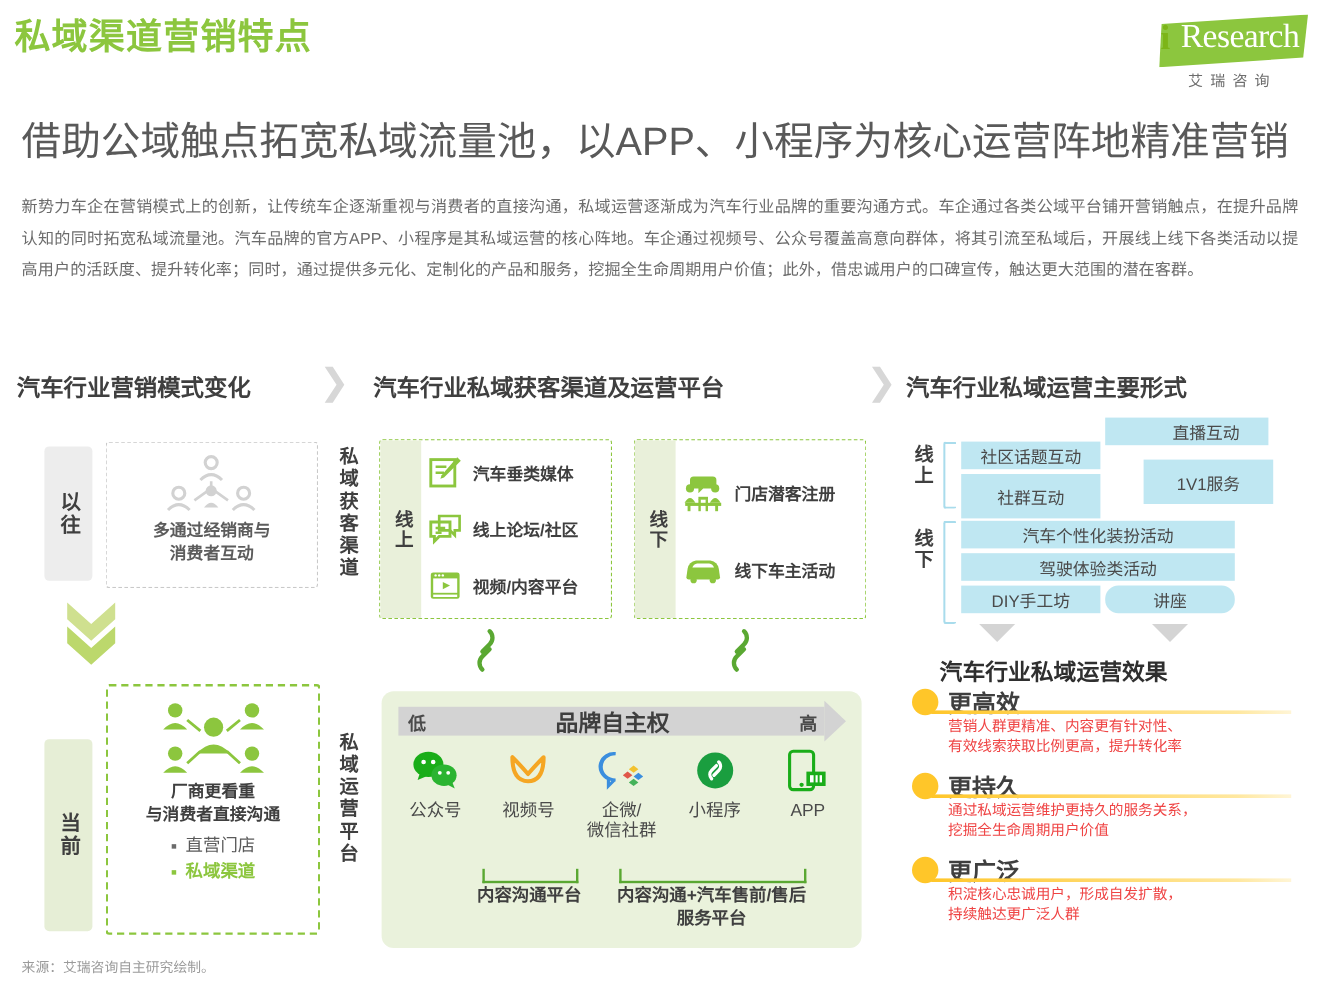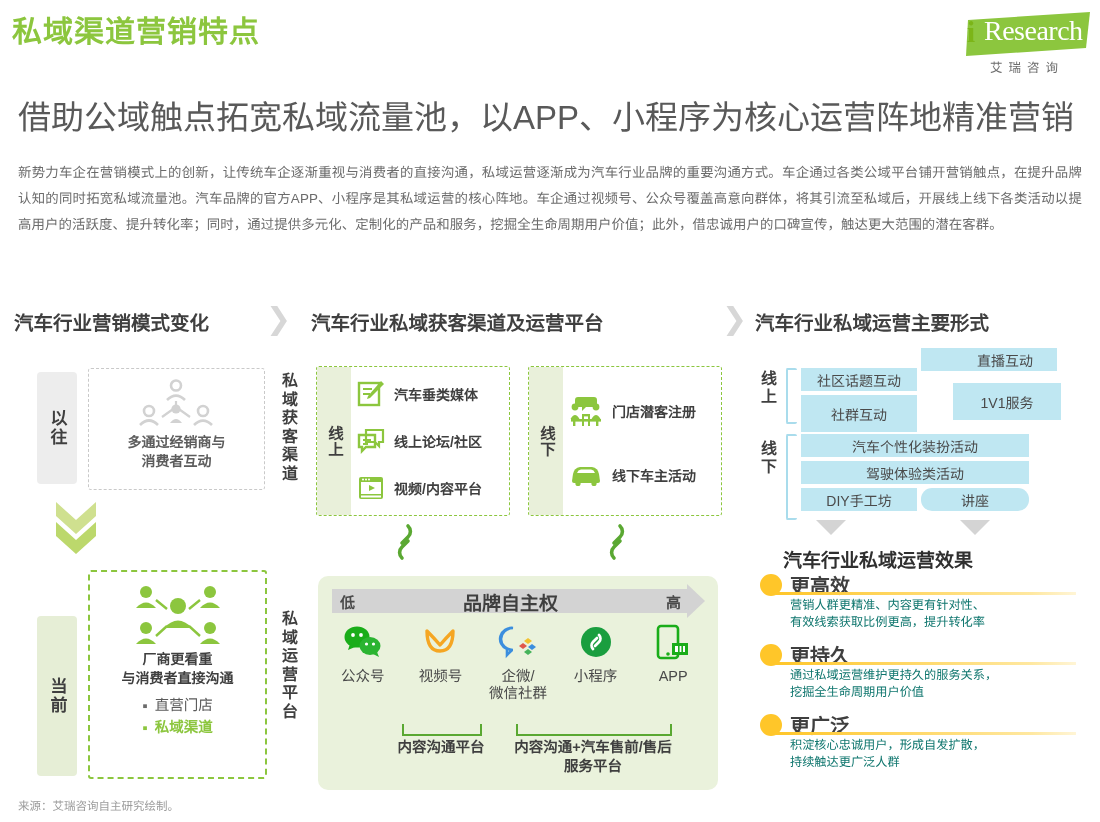--- a/index.html
+++ b/index.html
@@ -188,21 +188,21 @@
   }
 
   .eff{position:absolute;left:760px;width:325px;}
   .eff .dotc{position:absolute;left:0;top:4px;width:22px;height:22px;
     border-radius:50%;background:#ffc629;}
   .eff .ttl{position:absolute;left:30px;top:0px;font-size:20px;font-weight:bold;
     color:#3f3f3f;}
   .eff .rule{position:absolute;left:16px;top:22px;width:300px;height:2.5px;
     background:linear-gradient(to right,#ffc629,#ffe8a0 85%,#fff5d6);}
   .eff .bdy{position:absolute;left:30px;top:27px;width:290px;font-size:12.2px;
-    line-height:17px;color:#0f766e;}
+    line-height:17px;color:#ef4444;}
   #eff-1{top:570px;}
   #eff-2{top:640px;}
   #eff-3{top:710px;}
 
   #source-note{
     left:18px;top:797px;font-size:11.5px;color:#9b9b9b;
   }
 </style>
 </head>
 <body>

